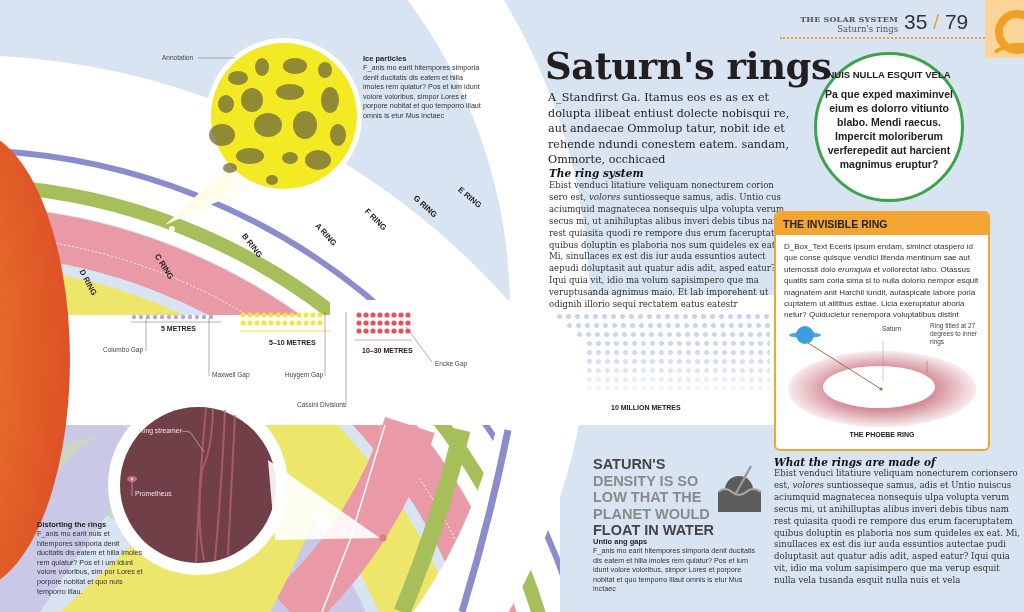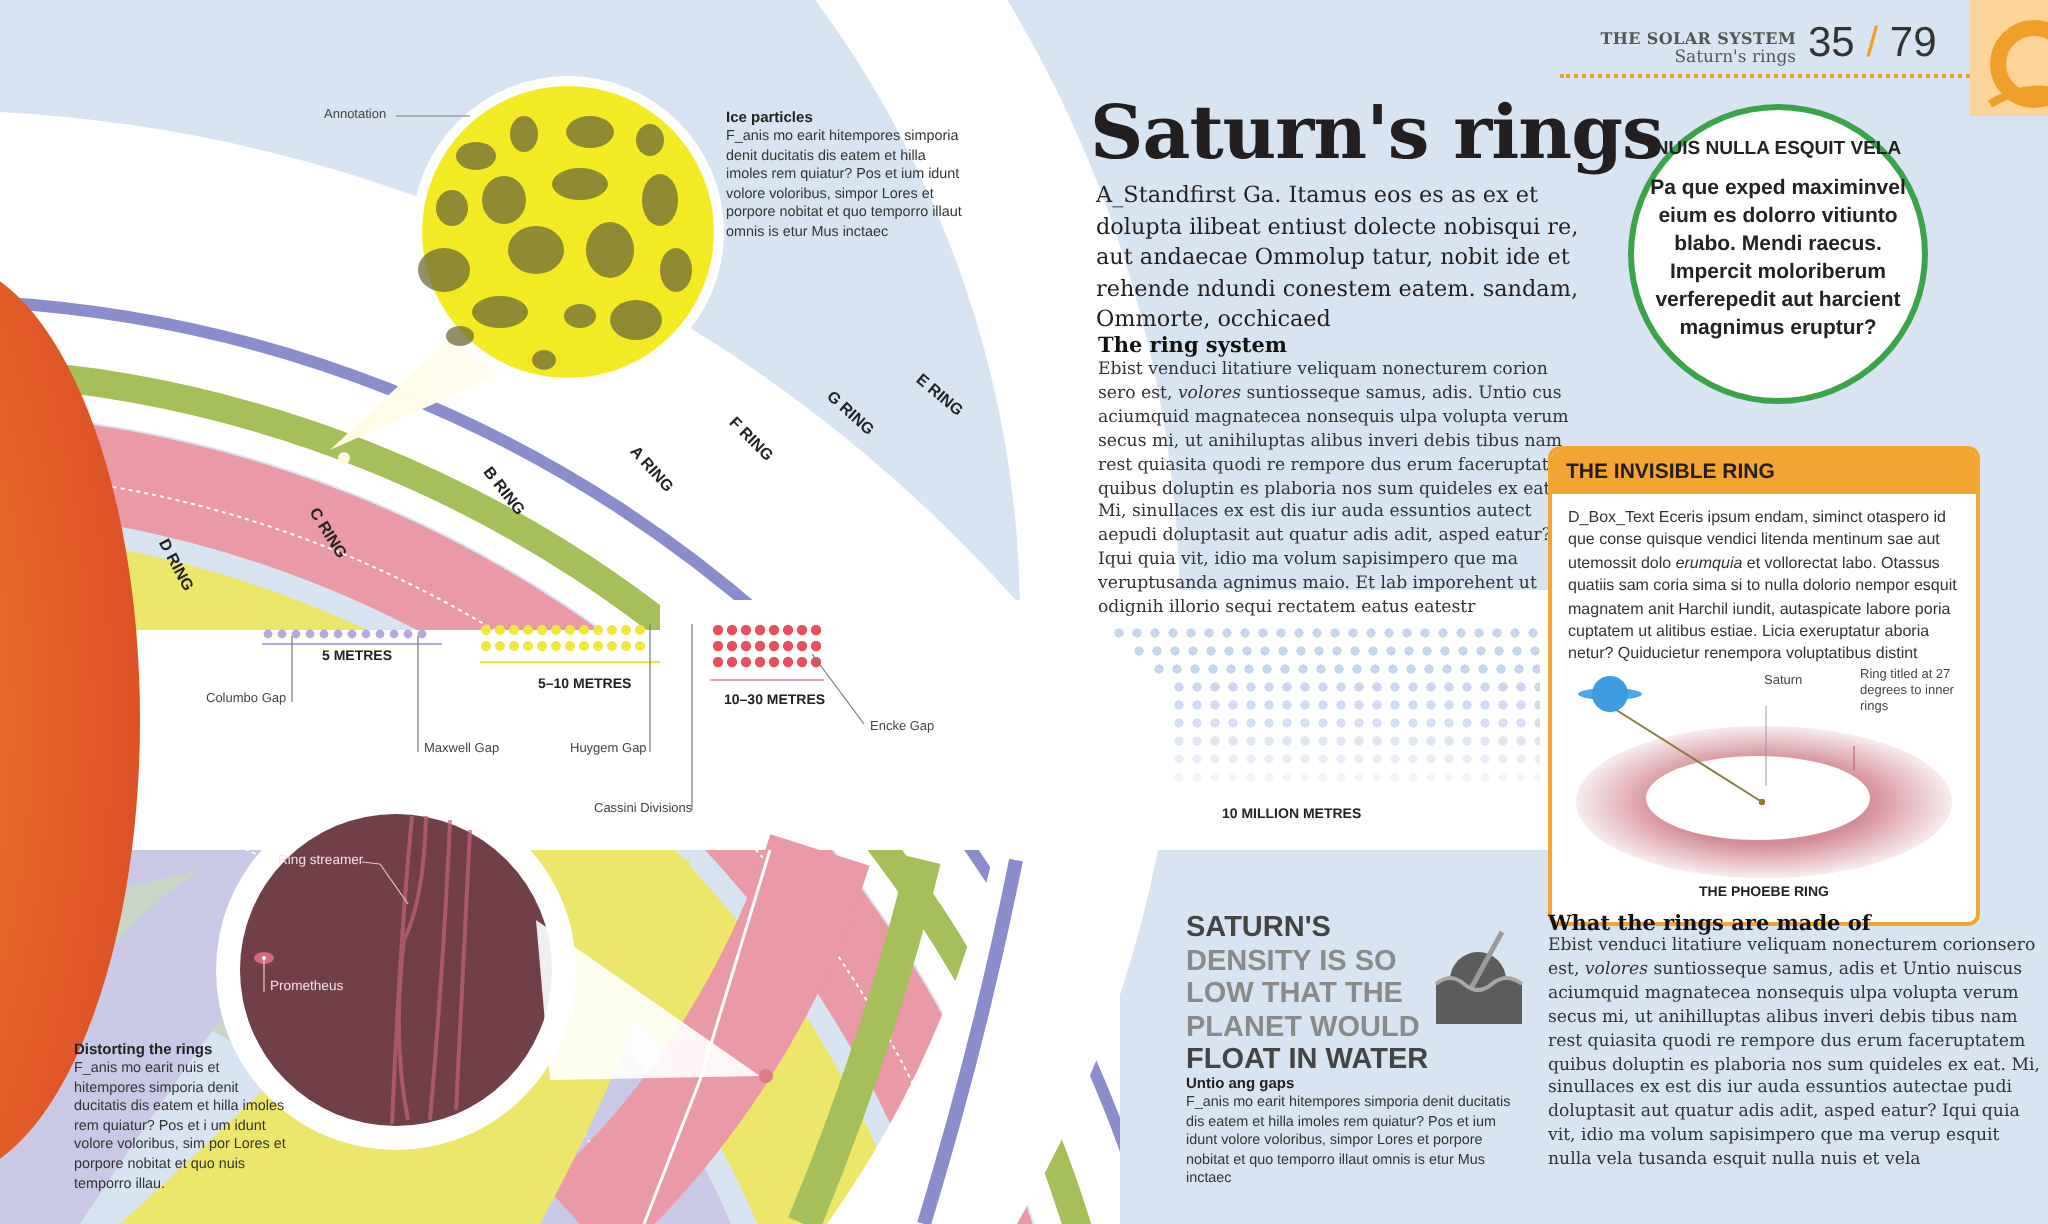--- a/index.html
+++ b/index.html
@@ -12,32 +12,32 @@
   .hdr-sub { left:786px; top:24px; width:112px; text-align:right; font-family:"DejaVu Serif", serif; font-size:8.5px; color:#555; }
   .hdr-pages { left:904px; top:10px; font-family:"Liberation Sans", sans-serif; font-size:21px; color:#333; font-weight:300; }
   .hdr-pages .slash { color:#f0a028; }
   .dotline { left:780px; top:37px; width:244px; border-top:2px dotted #f0a028; }
   .corner { left:985px; top:0; width:39px; height:58px; background:#fbd49a; overflow:hidden; }
 
   
   .title { left:545px; top:44px; font-family:"DejaVu Serif", serif; font-weight:bold; font-size:37px; color:#231f20; letter-spacing:-0.5px; }
   .standfirst { left:548px; top:90px; width:260px; font-family:"DejaVu Serif", serif; font-size:11.2px; line-height:15.5px; color:#231f20; }
 
-  .body-h { font-family:"DejaVu Serif", serif; font-weight:bold; font-size:10.5px; color:#111; }
+  .body-h { font-family:"DejaVu Serif", serif; font-weight:bold; font-size:10.5px; color:#111;font-style:italic; }
   .body-t { font-family:"DejaVu Serif", serif; font-size:8.6px; line-height:11.9px; color:#333; }
   .ring-sys-h { left:549px; top:167px; }
   .ring-sys-t { left:549px; top:180px; width:240px; }
 
   
   .callout { left:814px; top:52px; width:150px; height:150px; border-radius:50%; background:#fff; border:3px solid #3aa44a; text-align:center; box-sizing:border-box; padding-top:14px; }
   .callout-h { font-family:"Liberation Sans", sans-serif; font-weight:bold; font-size:9.5px; line-height:11.5px; color:#222; }
   .callout-t { margin-top:6px; font-family:"Liberation Sans", sans-serif; font-weight:bold; font-size:10.5px; line-height:14px; color:#222; padding:0 6px; }
 
   
-  .inv-box { left:774px; top:223px; width:212px; height:236px; background:#fff; border:2px solid #f2a530; border-radius:6px; overflow:hidden; }
+  .inv-box { left:774px; top:211px; width:212px; height:236px; background:#fff; border:2px solid #f2a530; border-radius:6px; overflow:hidden; }
   .inv-h { background:#f2a530; height:22px; line-height:22px; padding-left:7px; font-weight:bold; font-size:10.5px; color:#231f20; }
   .inv-t { padding:6px 8px 0 8px; font-size:8px; line-height:11.4px; color:#333; }
   .phoebe-label { left:0; width:212px; text-align:center; top:218px; font-weight:bold; font-size:7px; color:#222; }
 
   .made-h { left:774px; top:456px; }
   .made-t { left:774px; top:468px; width:250px; }
 
   .density { left:593px; top:456px; font-family:"Liberation Sans", sans-serif; font-size:14.5px; line-height:16.5px; color:#8a8a8a; font-weight:bold; }
   .density b { color:#444; }
 

